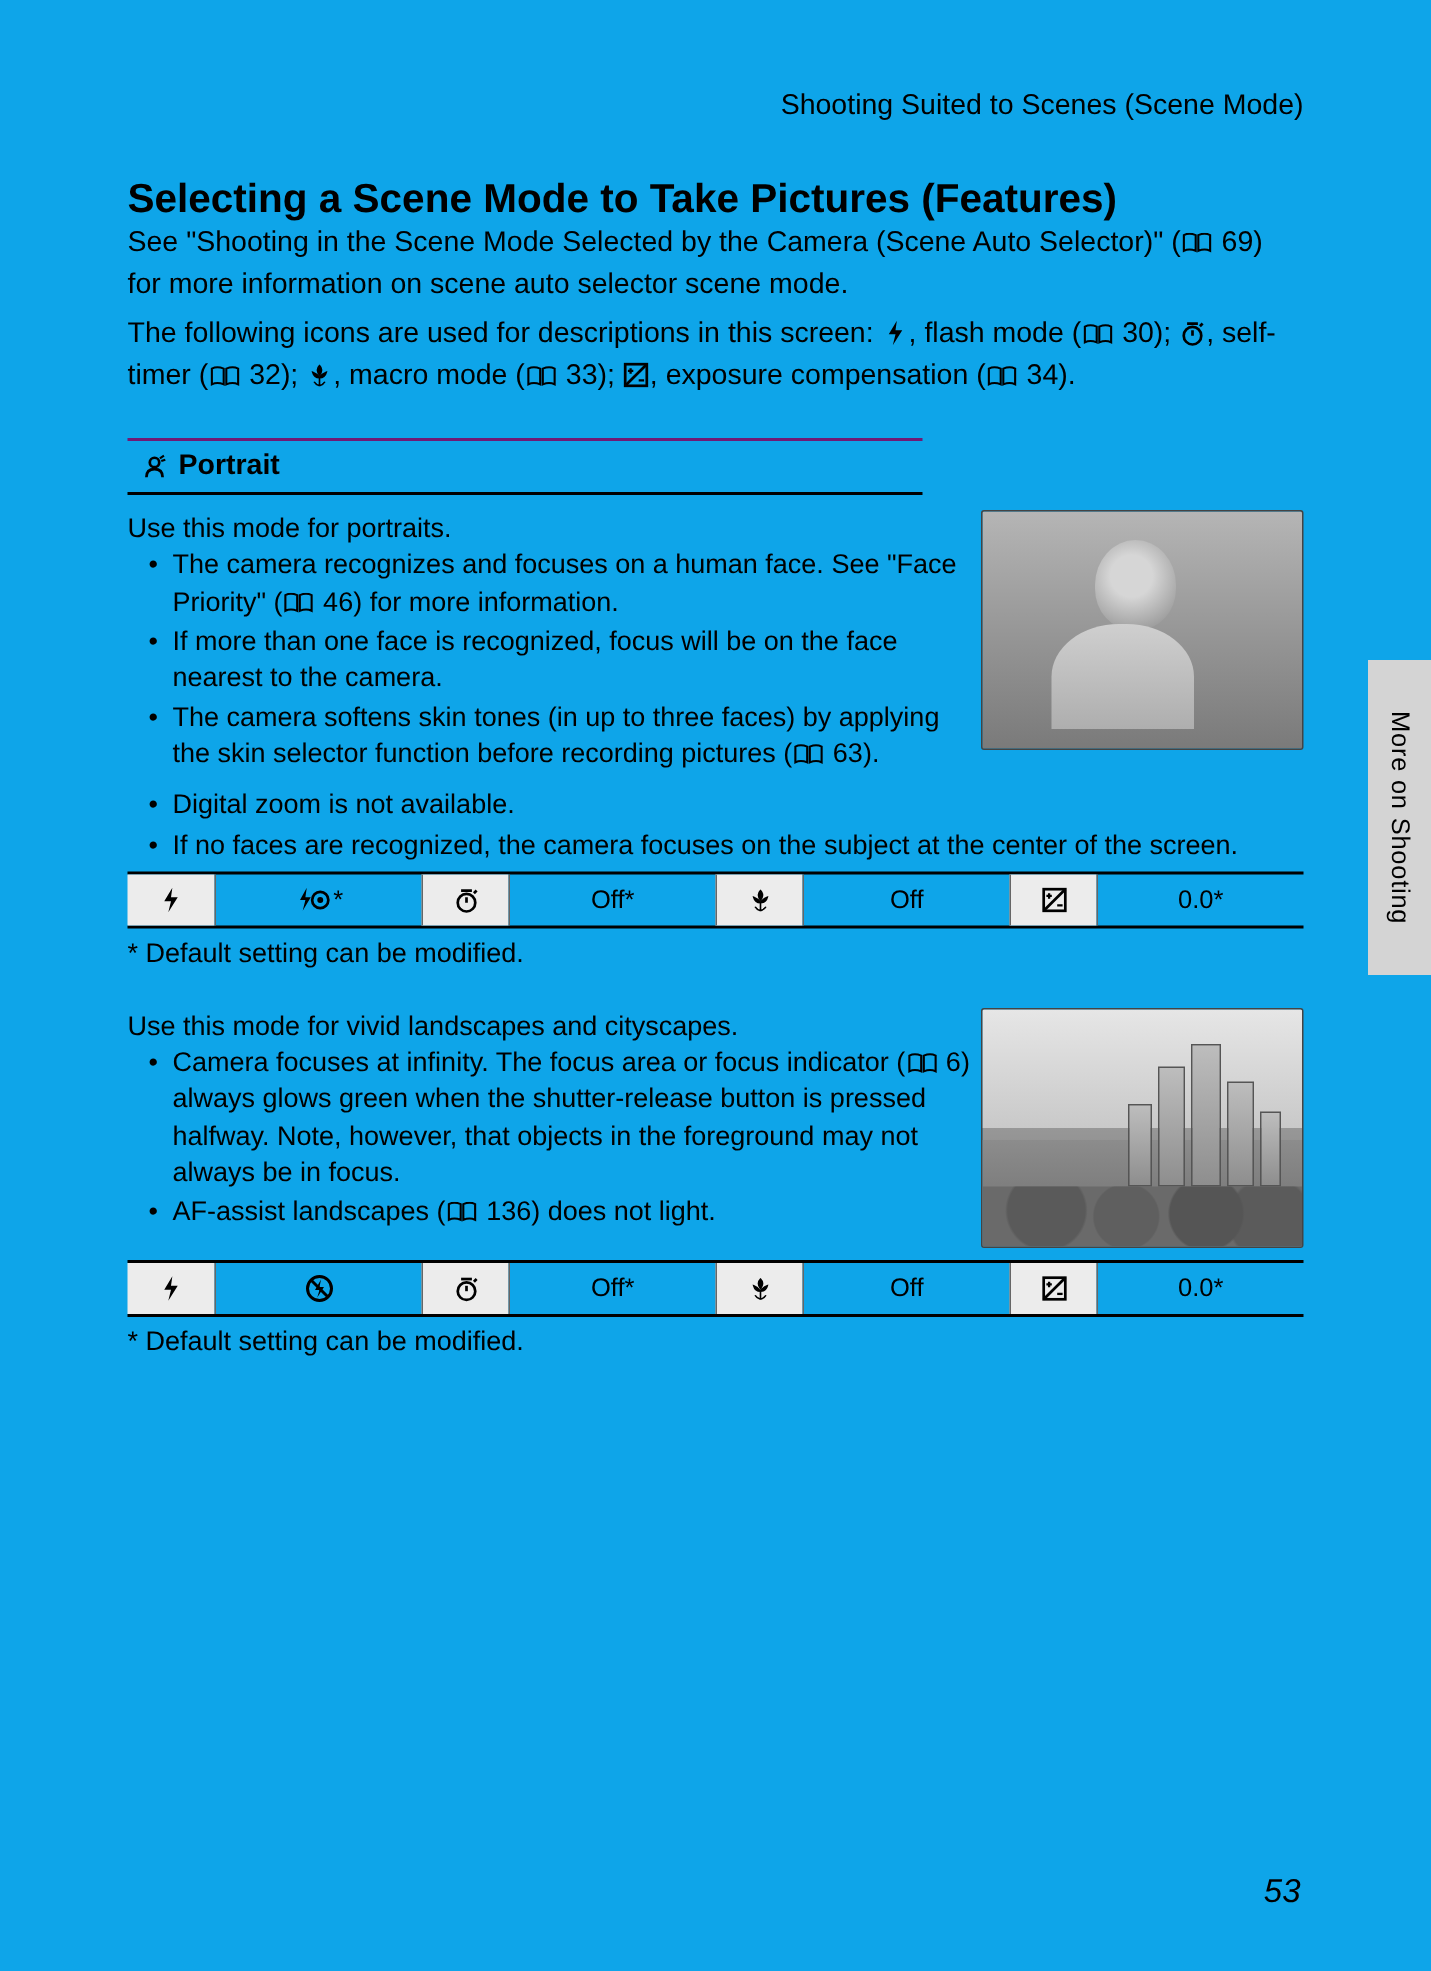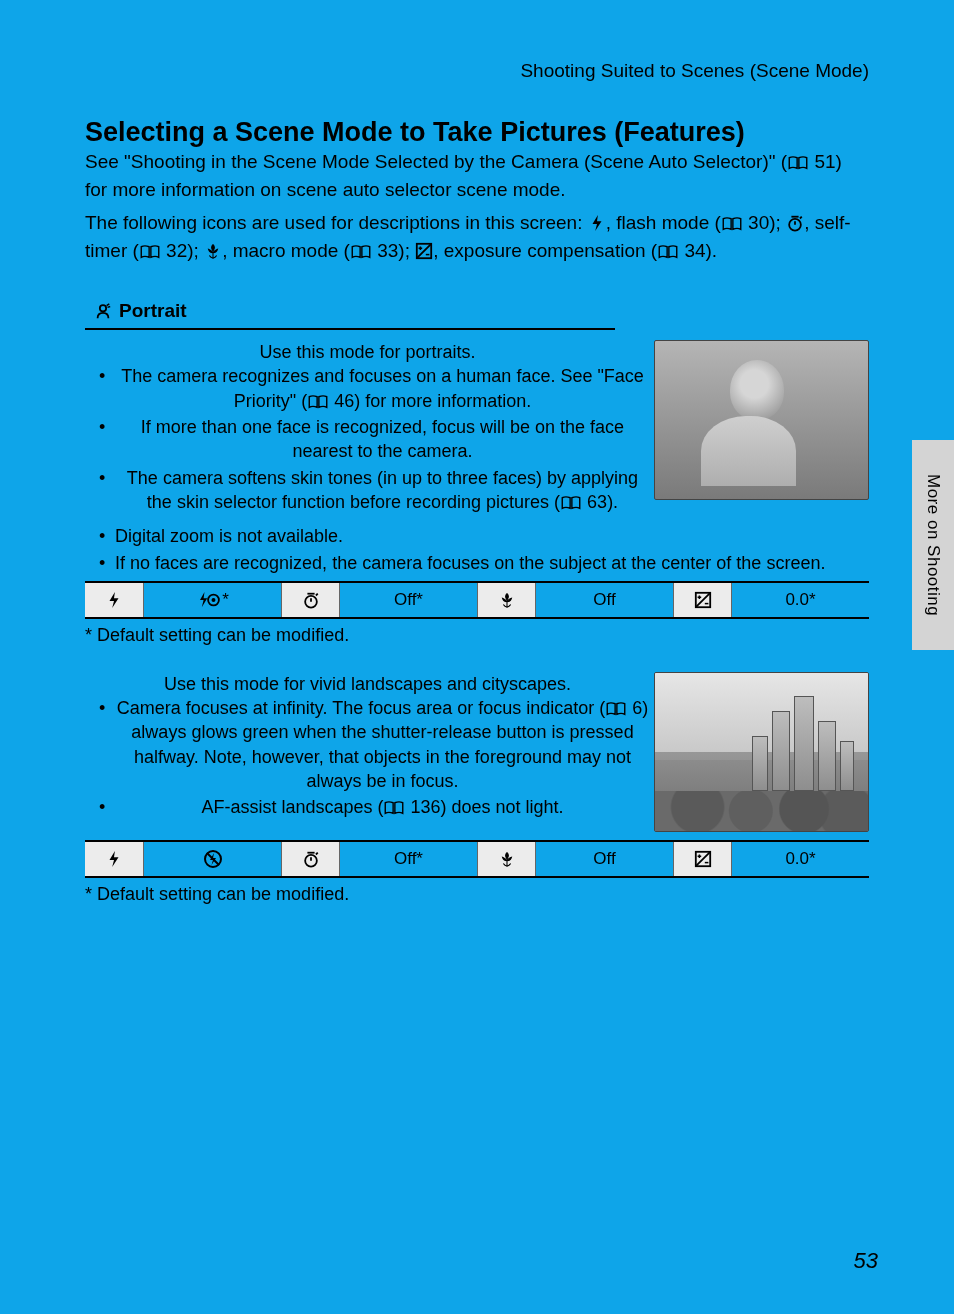--- a/index.html
+++ b/index.html
@@ -44,41 +44,40 @@
   .inline-glyph {
     display: inline-block;
     width: 18px;
     height: 18px;
     vertical-align: -3px;
   }
   .mode-block {
     margin-bottom: 10px;
   }
   .mode-header {
-    border-top: 2px solid #0ea5e9;
+    border-top: 2px solid #701a75;
     border-bottom: 2px solid #000;
     padding: 6px 8px;
     font-weight: bold;
     font-size: 19px;
     display: flex;
     align-items: center;
     gap: 6px;
     width: 530px;
     margin-bottom: 10px;
   }
   .mode-header .mh-icon {
     width: 20px;
     height: 18px;
     flex: none;
   }
   .mode-body {
     display: flex;
     gap: 4px;
     margin-bottom: 8px;
-    text-align: center;
   }
   .mode-text {
     flex: 1;
     font-size: 18px;
     line-height: 1.35;
   }
   .mode-text-wide {
     font-size: 18px;
     line-height: 1.35;
   }
@@ -186,21 +185,21 @@
     justify-content: center;
   }
   .sidebar-tab span {
     writing-mode: vertical-rl;
     font-size: 17px;
     letter-spacing: 0.5px;
   }
   .page-number {
     position: absolute;
     bottom: 40px;
-    right: 76px;
+    right: 87px;
     font-size: 22px;
     font-style: italic;
     font-weight: 500;
   }
 </style>
 </head>
 <body>
 
 <svg width="0" height="0" style="position:absolute">
   <defs>
@@ -251,21 +250,21 @@
 <div class="page">
 
   <div class="breadcrumb">Shooting Suited to Scenes (Scene Mode)</div>
 
   <h1 class="section-title">Selecting a Scene Mode to Take Pictures (Features)</h1>
 
   <div class="intro">
     <p>
       <span>See "Shooting in the Scene Mode Selected by the Camera (Scene Auto Selector)" (</span><svg class="book-icon">
           <use href="#sym-book"></use>
-        </svg> <span>51</span><span>) for more information on scene auto selector scene mode.</span>
+        </svg> <span>69</span><span>) for more information on scene auto selector scene mode.</span>
     </p>
     <p>
       <span>The following icons are used for descriptions in this screen: </span><svg class="inline-glyph">
           <use href="#sym-flash"></use>
         </svg><span>, flash mode (</span><svg class="book-icon">
           <use href="#sym-book"></use>
         </svg> <span>30</span><span>); </span><svg class="inline-glyph">
           <use href="#sym-timer"></use>
         </svg><span>, self-timer (</span><svg class="book-icon">
           <use href="#sym-book"></use>

